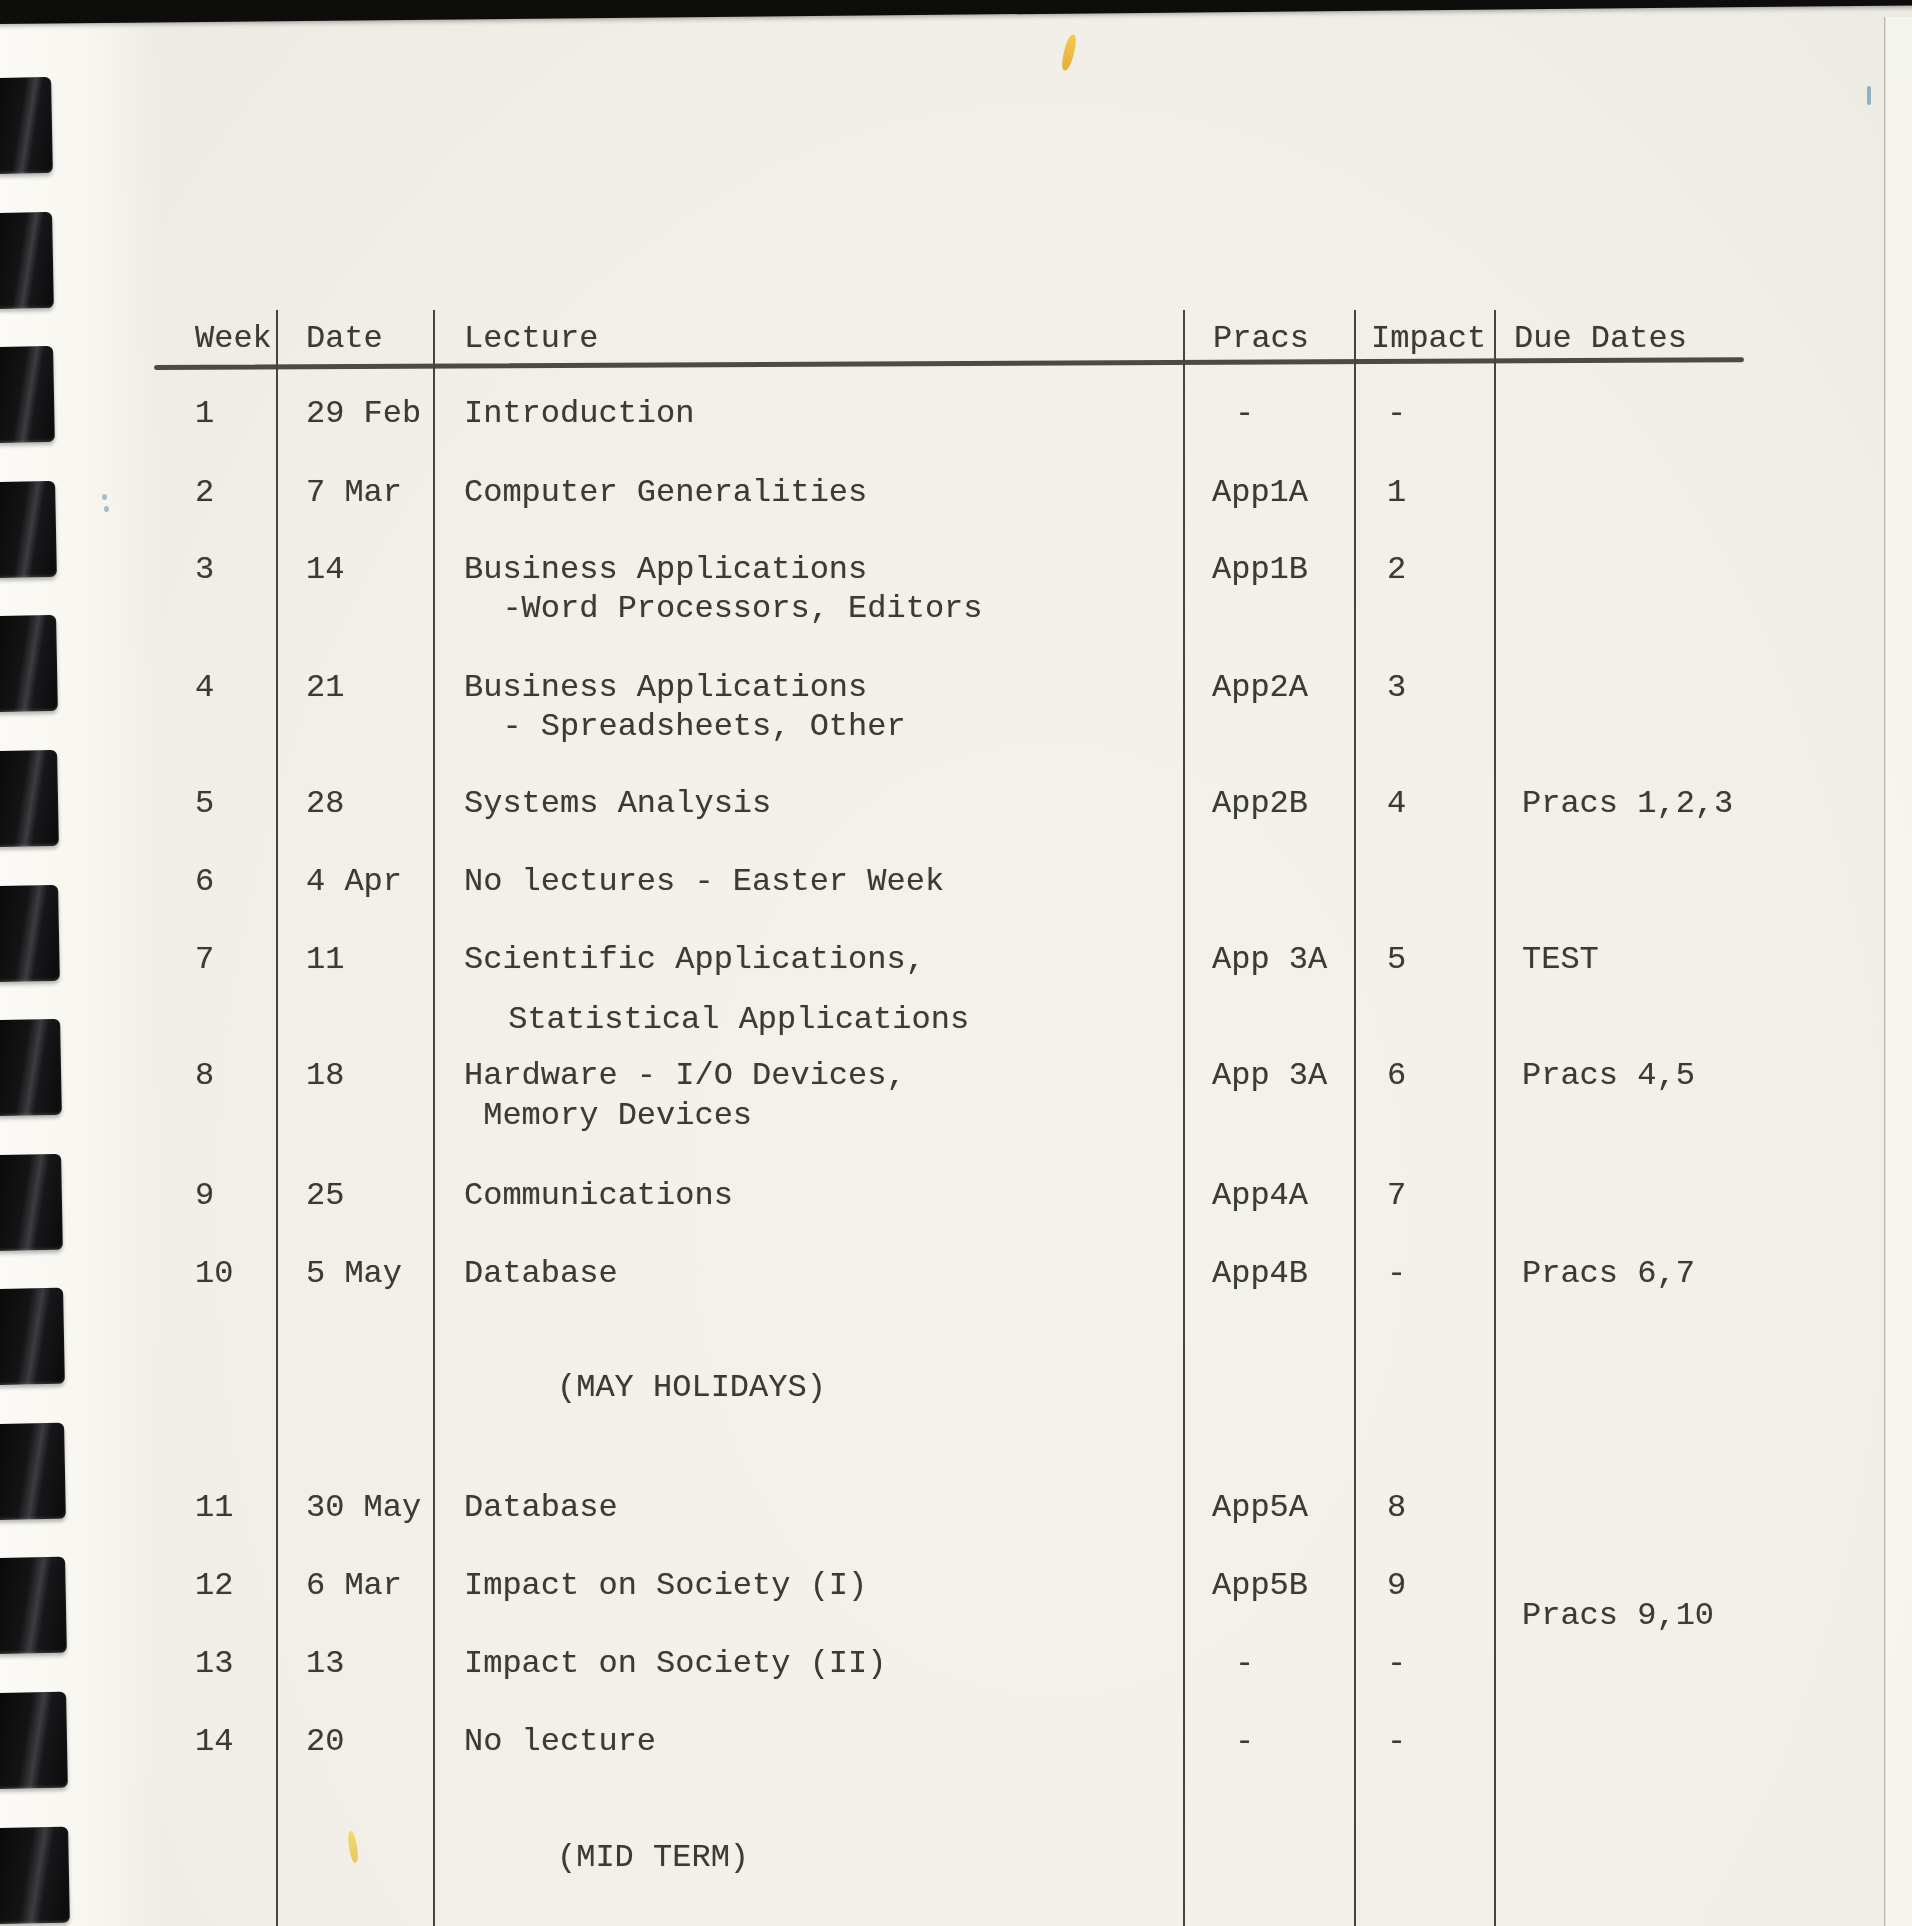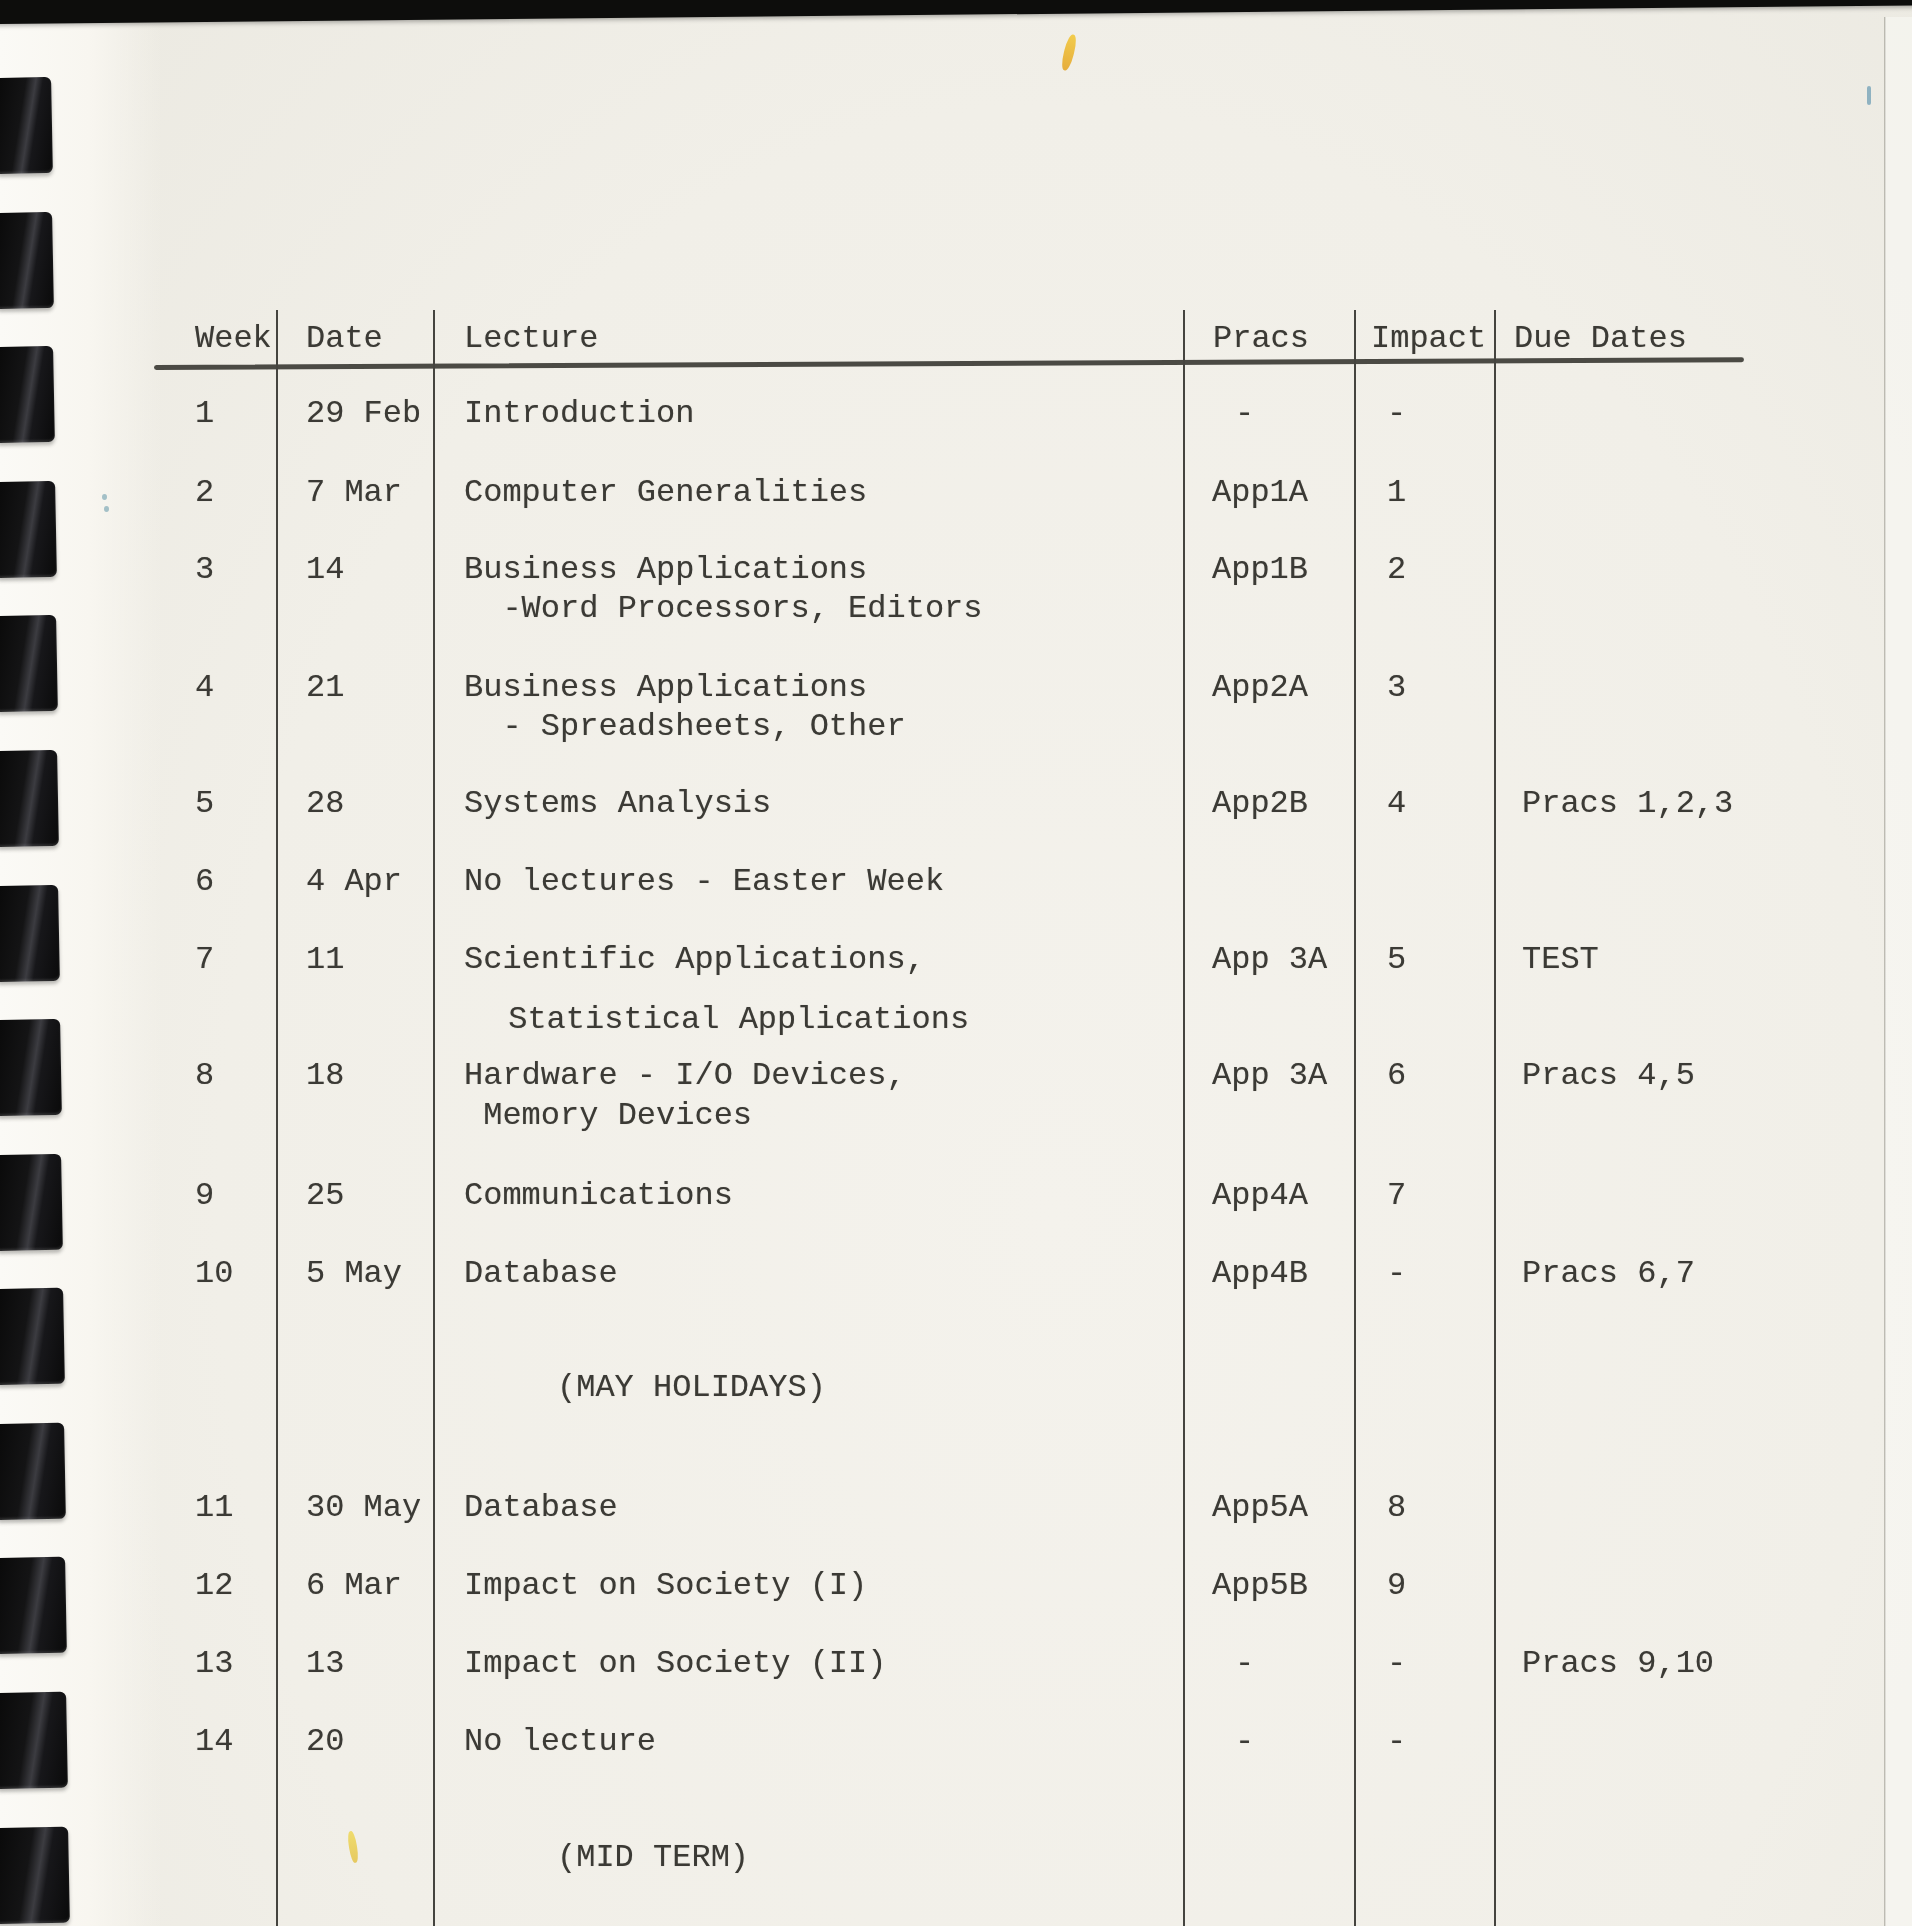--- a/index.html
+++ b/index.html
@@ -158,21 +158,21 @@
       <div class="cell" style="left: 195px; top: 1566px;">12</div>
       <div class="cell" style="left: 306px; top: 1566px;">6 Mar</div>
       <div class="cell" style="left: 464px; top: 1566px;">Impact on Society (I)</div>
       <div class="cell" style="left: 1212px; top: 1566px;">App5B</div>
       <div class="cell" style="left: 1387px; top: 1566px;">9</div>
       <div class="cell" style="left: 195px; top: 1644px;">13</div>
       <div class="cell" style="left: 306px; top: 1644px;">13</div>
       <div class="cell" style="left: 464px; top: 1644px;">Impact on Society (II)</div>
       <div class="cell" style="left: 1235px; top: 1644px;">-</div>
       <div class="cell" style="left: 1387px; top: 1644px;">-</div>
-      <div class="cell" style="left: 1522px; top: 1644px;">Pracs 9,10</div>
+      <div class="cell" style="left: 1522px; top: 1596px;">Pracs 9,10</div>
       <div class="cell" style="left: 195px; top: 1722px;">14</div>
       <div class="cell" style="left: 306px; top: 1722px;">20</div>
       <div class="cell" style="left: 464px; top: 1722px;">No lecture</div>
       <div class="cell" style="left: 1235px; top: 1722px;">-</div>
       <div class="cell" style="left: 1387px; top: 1722px;">-</div>
       <div class="cell" style="left: 557px; top: 1838px;">(MID TERM)</div>
     </div>
 
   <div class="page-edge"></div>
   <div class="page-edge-light"></div>

